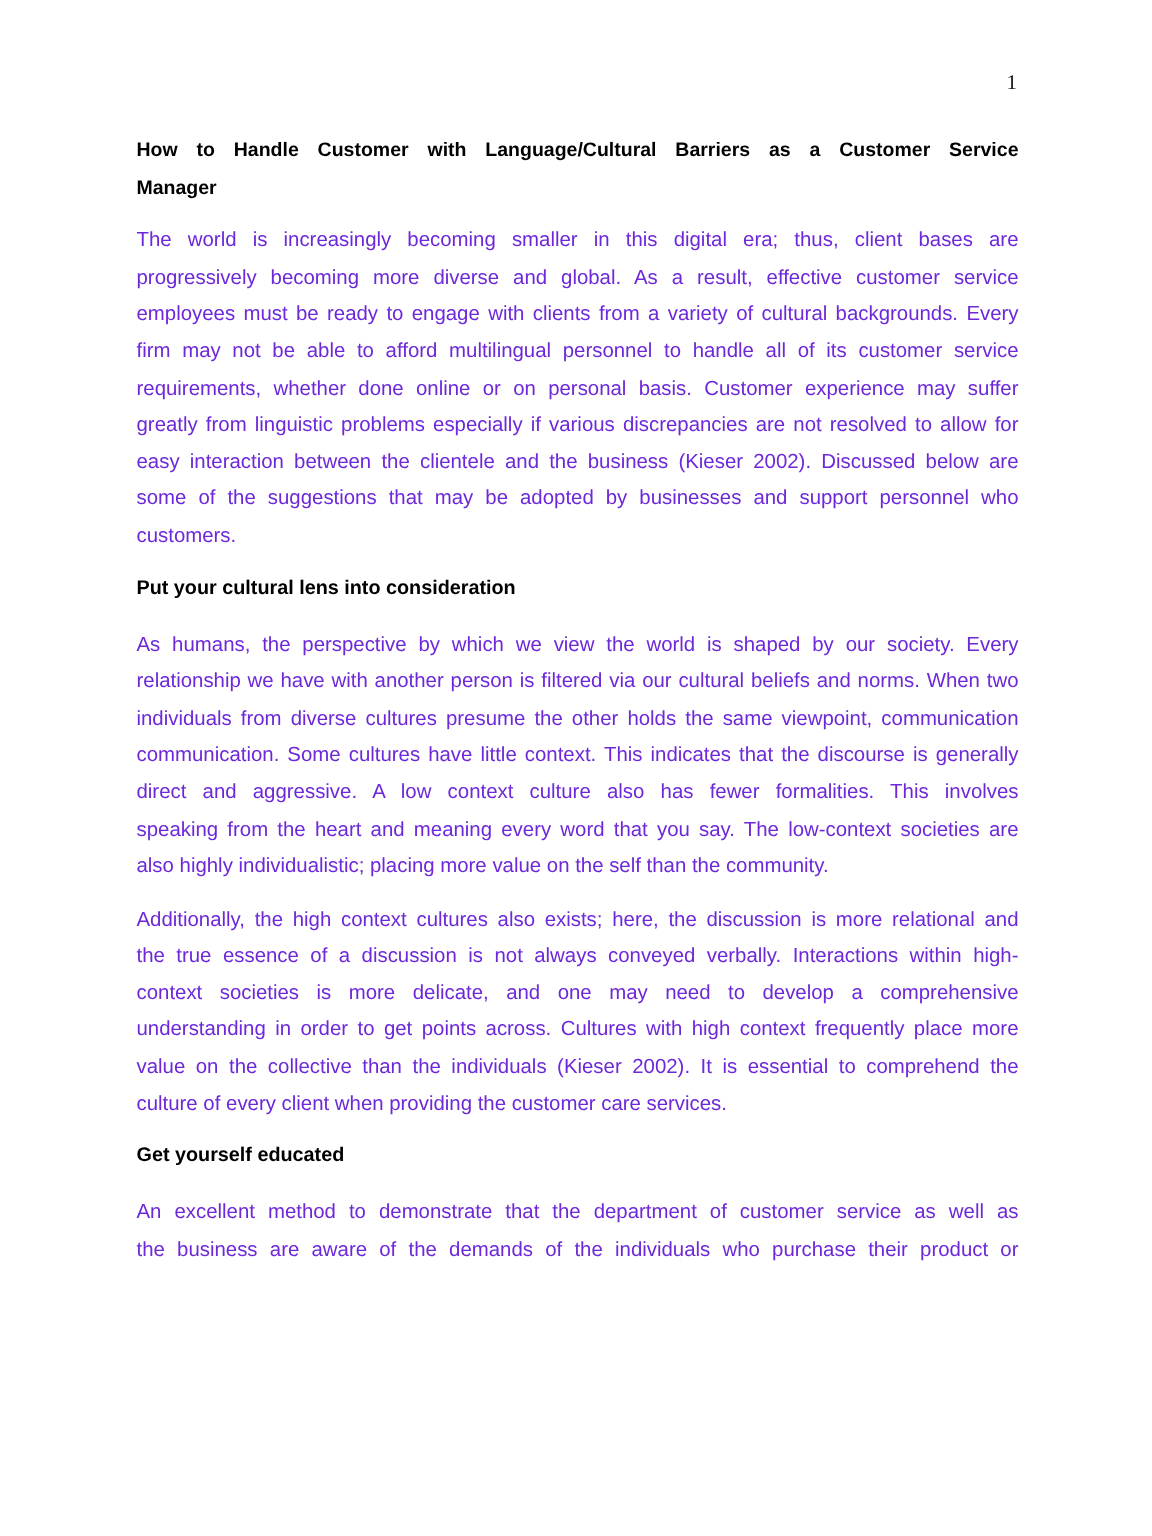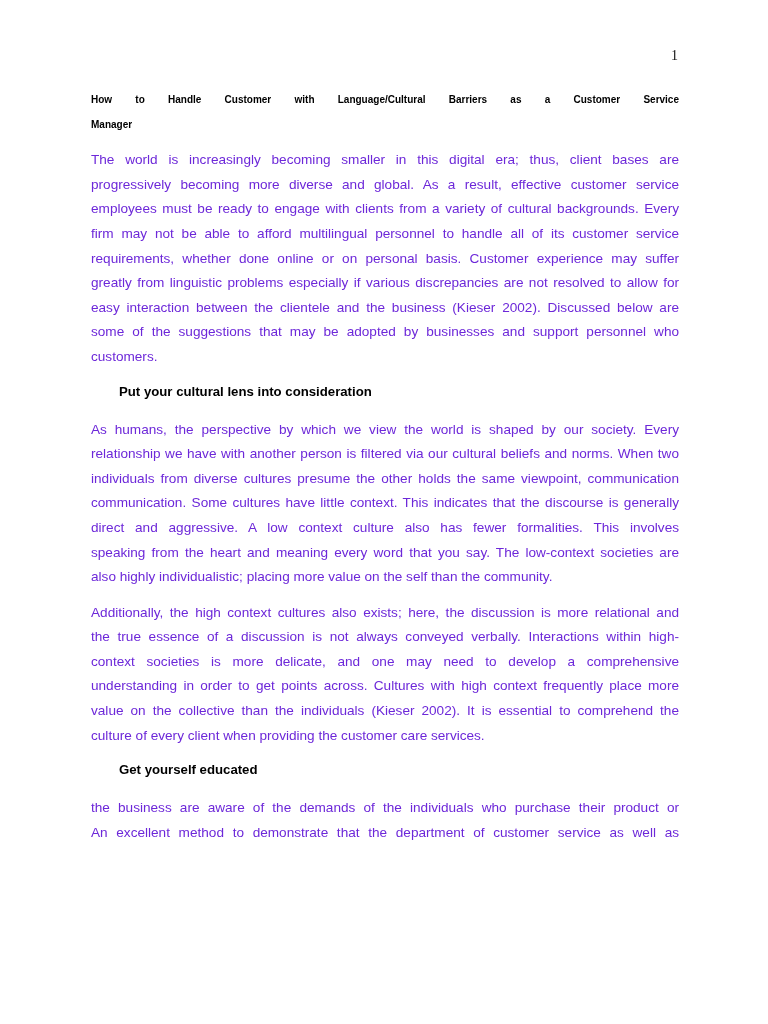--- a/index.html
+++ b/index.html
@@ -43,30 +43,29 @@
       font-size: 13.6px;
       white-space: nowrap;
       text-align: justify;
       text-align-last: justify;
     }
     .line.last {
       text-align-last: left;
     }
     .title .line {
       font-weight: bold;
-      font-size: 10px;
+      font-size: 13px;
       color: #000;
     }
     .heading {
       font-weight: bold;
       font-size: 13.2px;
       color: #000;
       height: 24px;
       line-height: 24px;
-      margin-left: 28px;
     }
     .para {
       color: #6d28d9;
     }
     .gap { display: block; }
   </style>
 </head>
 <body>
 
 <div class="page">
@@ -121,18 +120,18 @@
       <span class="line last">culture of every client when providing the customer care services.</span>
     </div>
 
     <span class="gap" style="height:10px"></span>
 
     <div class="heading">Get yourself educated</div>
 
     <span class="gap" style="height:14px"></span>
 
     <div class="para">
+      <span class="line">An excellent method to demonstrate that the department of customer service as well as</span>
       <span class="line">the business are aware of the demands of the individuals who purchase their product or</span>
-      <span class="line">An excellent method to demonstrate that the department of customer service as well as</span>
     </div>
 
   </div>
 </div>
 
 </body></html>

